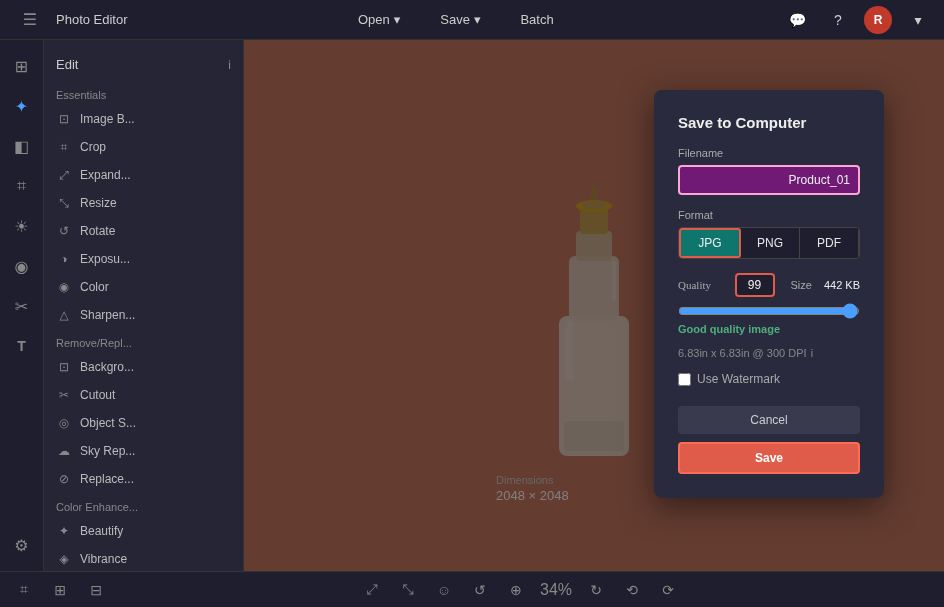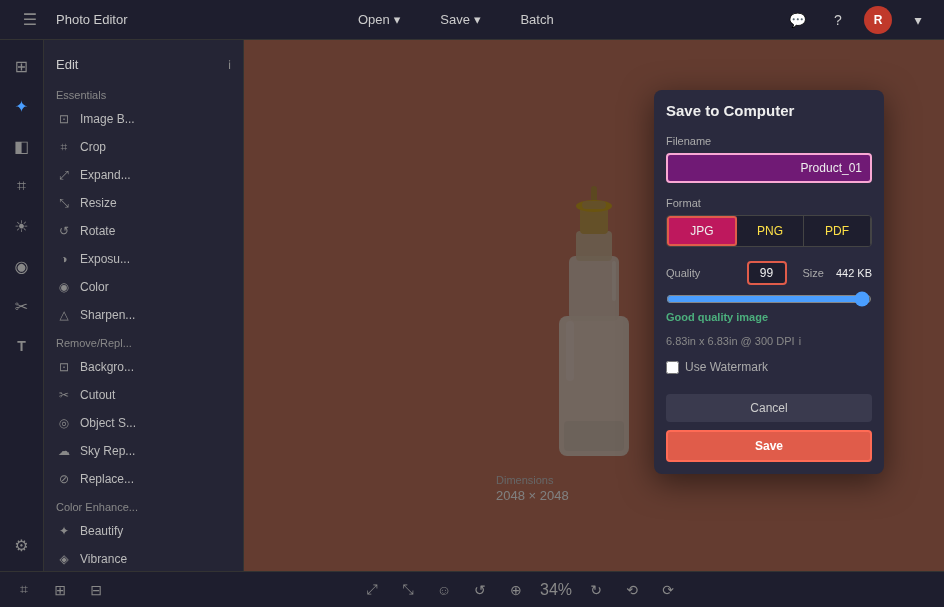--- a/index.html
+++ b/index.html
@@ -207,21 +207,21 @@
     }
 
     
     .save-dialog {
       position: absolute;
       top: 50px;
       right: 60px;
       width: 230px;
       background: #2a2a3e;
       border-radius: 8px;
-      padding: 12px;
+      padding: 24px;
       box-shadow: 0 8px 32px rgba(0,0,0,0.5);
       z-index: 200;
     }
     .dialog-title {
       color: #eee;
       font-size: 15px;
       font-weight: 600;
       margin-bottom: 16px;
     }
     .dialog-label {
@@ -247,45 +247,46 @@
       margin-bottom: 14px;
       border: 1px solid #444;
       border-radius: 4px;
       overflow: hidden;
     }
     .format-btn {
       flex: 1;
       padding: 6px 0;
       text-align: center;
       font-size: 12px;
-      color: #fde047;
+      color: #e5e5e5;
       cursor: pointer;
       background: #1e1e2e;
       border: none;
       outline: none;
     }
     .format-btn.active {
-      background: #be185d;
+      background: #0f766e;
       color: #eee;
       border: 2px solid #e05c4a;
       border-radius: 3px;
     }
     .format-btn:not(.active) {
       border-right: 1px solid #444;
     }
     .quality-row {
       display: flex;
       align-items: center;
       gap: 8px;
       margin-bottom: 6px;
     }
     .quality-label {
       color: #aaa;
       font-size: 11px;
       flex: 1;
+      font-family: Liberation Serif, serif;
     }
     .quality-input {
       width: 40px;
       background: #1e1e2e;
       border: 2px solid #e05c4a;
       border-radius: 4px;
       padding: 3px 4px;
       color: #eee;
       font-size: 12px;
       text-align: center;

